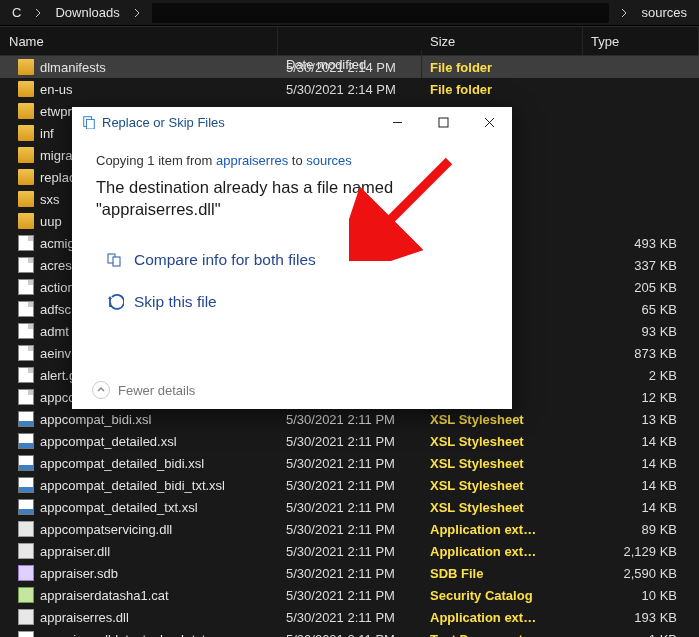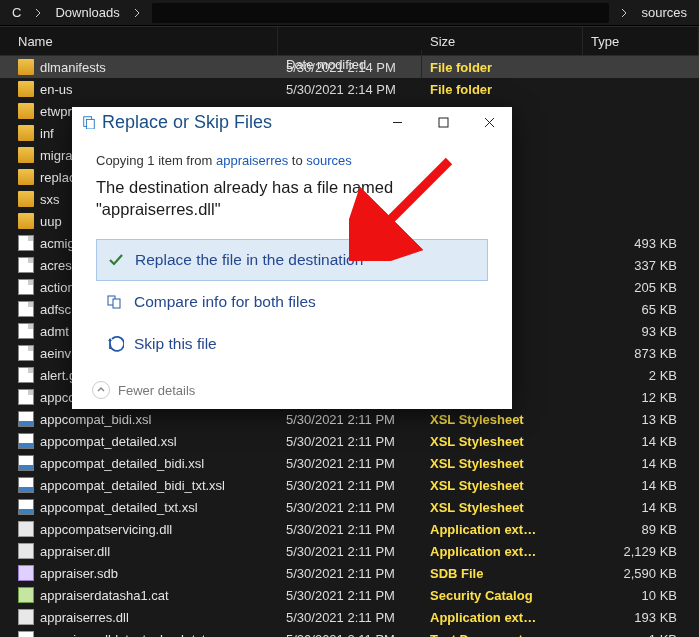--- a/index.html
+++ b/index.html
@@ -29,21 +29,21 @@
     .crumb-blank { flex: 1; background: #0a0a0a; margin: 2px 4px; height: 20px; border-radius: 2px; }
     
     .cols {
       display: flex; height: 30px; align-items: center;
       background: #141414;
       border-top: 1px solid #2b2b2b;
       border-bottom: 1px solid #2b2b2b;
       color: #e4e4e4;
     }
     .col { padding: 0 8px; height: 100%; display: flex; align-items: center; border-right: 1px solid #252525; }
-    .c-name { width: 278px; padding-left: 18px; }
+    .c-name { width: 278px; padding-left: 9px; }
     .c-date { width: 144px; margin-top: 46px; }
     .c-type { width: 116px; }
     .c-size { flex: 1; }
     
     .files { }
     .row {
       display: flex; height: 22px; align-items: center;
       color: #e4e4e4;
     }
     .row.sel { background: #3e3e3e; }
@@ -71,21 +71,21 @@
       top: 107px; left: 72px;
       width: 440px; height: 302px;
       background: #fff;
       color: #222;
       box-shadow: 0 6px 24px rgba(0,0,0,0.6);
       font-size: 14px;
     }
     .dlg-title {
       height: 30px; display: flex; align-items: center; padding-left: 10px;
       color: #1a4f87;
-      font-size: 18px;
+      font-size: 13px;
     }
     .dlg-title .ticon { width: 14px; height: 14px; margin-right: 6px; }
     .dlg-btns { position: absolute; top: 0; right: 0; display: flex; }
     .winbtn { width: 46px; height: 30px; display: flex; align-items: center; justify-content: center; }
     .winbtn svg { width: 11px; height: 11px; fill: none; stroke: #222; stroke-width: 1; }
     .dlg-body { padding: 6px 24px; }
     .copying { color: #333; margin: 10px 0 8px 0; font-size: 13px; }
     .copying a { color: #1858b8; text-decoration: none; }
     .msg { font-size: 16.5px; color: #1b1b1b; line-height: 1.35; margin-bottom: 18px; }
     .opt {
@@ -423,26 +423,20 @@
           <path d="M1 1l9 9M10 1l-9 9"></path>
         </svg>
       </div>
   </div>
   <div class="dlg-body">
     <div class="copying">
       <span>Copying 1 item from </span><a>appraiserres</a><span> to </span><a>sources</a>
     </div>
     <div class="msg">The destination already has a file named "appraiserres.dll"</div>
 
-    <div class="opt hl">
-      <svg class="oicon" viewBox="0 0 18 18">
-          <path d="M3 9l4 4 8-9" stroke="#2e7d32" stroke-width="2.2" fill="none"></path>
-        </svg>
-      <span>Replace the file in the destination</span>
-    </div>
     <div class="opt">
       <svg class="oicon" viewBox="0 0 18 18">
           <rect x="2" y="3" width="7" height="9" fill="#fff" stroke="#2458a8"></rect>
           <rect x="7" y="6" width="7" height="9" fill="#fff" stroke="#2458a8"></rect>
         </svg>
       <span>Compare info for both files</span>
     </div>
     <div class="opt">
       <svg class="oicon" viewBox="0 0 18 18">
           <path d="M4 4v10M4 9a7 7 0 1 0 2-5" stroke="#2458a8" stroke-width="1.8" fill="none"></path>

